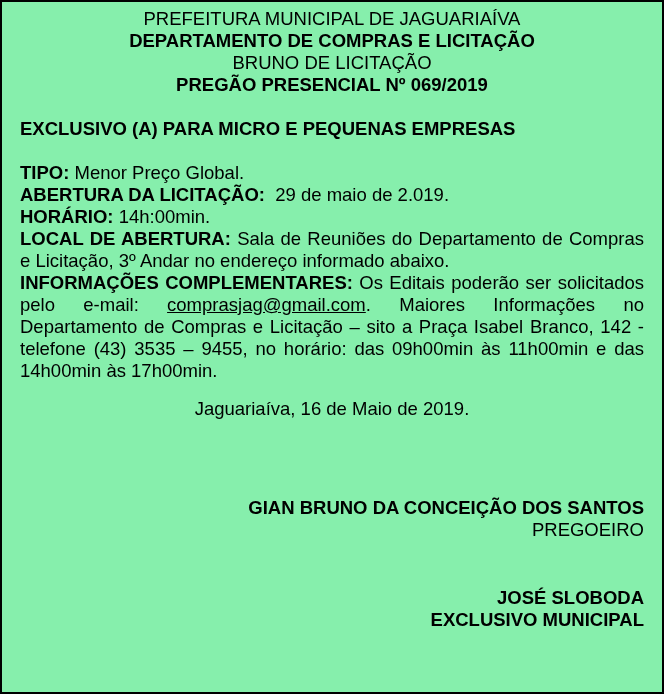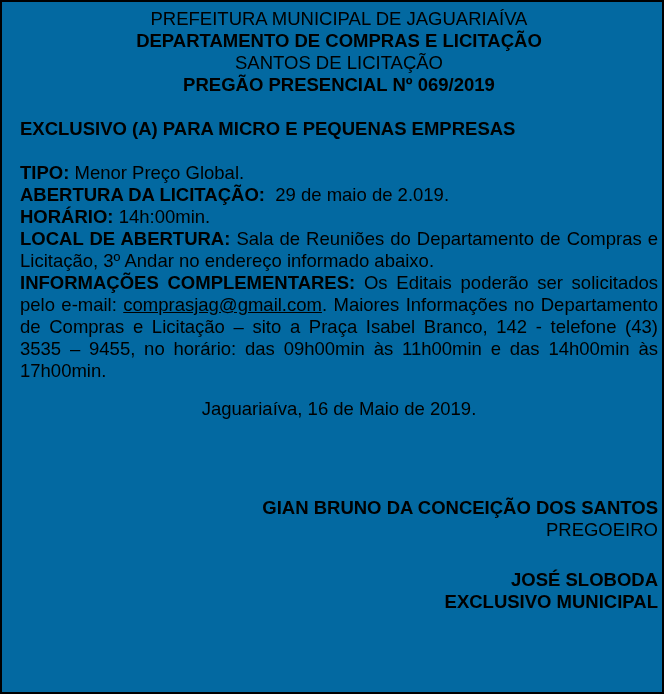--- a/index.html
+++ b/index.html
@@ -6,26 +6,26 @@
     margin: 0;
     padding: 0;
     background: #ffffff;
   }
   .page {
     position: relative;
     width: 664px;
     height: 694px;
     box-sizing: border-box;
     border: 2px solid #000000;
-    background: #0369a1;
+    background: #86efac;
     font-family: "Liberation Sans", "DejaVu Sans", sans-serif;
     font-size: 18.5px;
     line-height: 22px;
     color: #000000;
-    padding: 6px 4px 0 18px;
+    padding: 6px 18px 0 18px;
     overflow: hidden;
   }
   .center { text-align: center; }
   .bold { font-weight: bold; text-align: center; }
   .doc-line { margin: 0; }
   .exclusivity {
     margin: 22px 0 22px 0;
     font-weight: bold;
   }
   .body-p {
@@ -37,33 +37,33 @@
     color: #000000;
     text-decoration: underline;
     cursor: pointer;
   }
   .date-line {
     text-align: center;
     margin: 16px;
   }
   .sig { text-align: right; }
   .sig-1 { margin-top: 77px; }
-  .sig-2 { margin-top: 28px; }
+  .sig-2 { margin-top: 46px; }
   .sig .name { font-weight: bold; }
   .sig .title-bold { font-weight: bold; }
 </style>
 </head>
 <body>
 
 <div class="page">
 
   <header>
     <div class="doc-line center">PREFEITURA MUNICIPAL DE JAGUARIAÍVA</div>
     <div class="doc-line center bold">DEPARTAMENTO DE COMPRAS E LICITAÇÃO</div>
-    <div class="doc-line center">SANTOS DE LICITAÇÃO</div>
+    <div class="doc-line center">BRUNO DE LICITAÇÃO</div>
     <div class="doc-line center bold">PREGÃO PRESENCIAL Nº 069/2019</div>
   </header>
 
   <div class="exclusivity">EXCLUSIVO (A) PARA MICRO E PEQUENAS EMPRESAS</div>
 
 
   <p class="body-p"><b>TIPO:</b> <span>Menor Preço Global.</span></p>
 
   <p class="body-p"><b>ABERTURA DA LICITAÇÃO:</b>&nbsp; <span>29 de maio de 2.019.</span></p>
 

